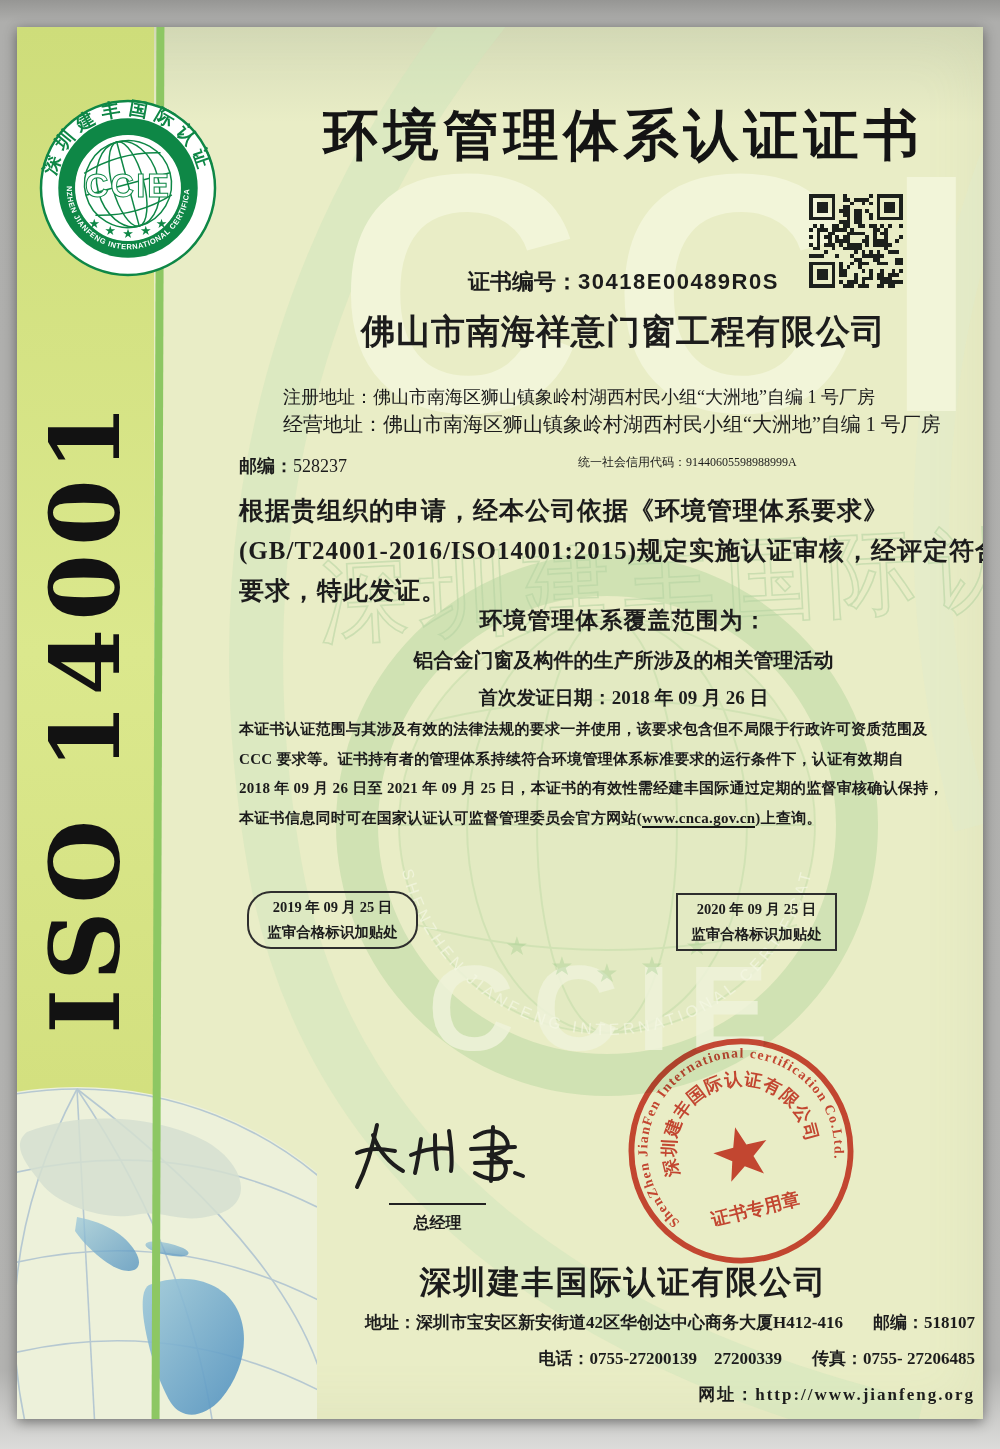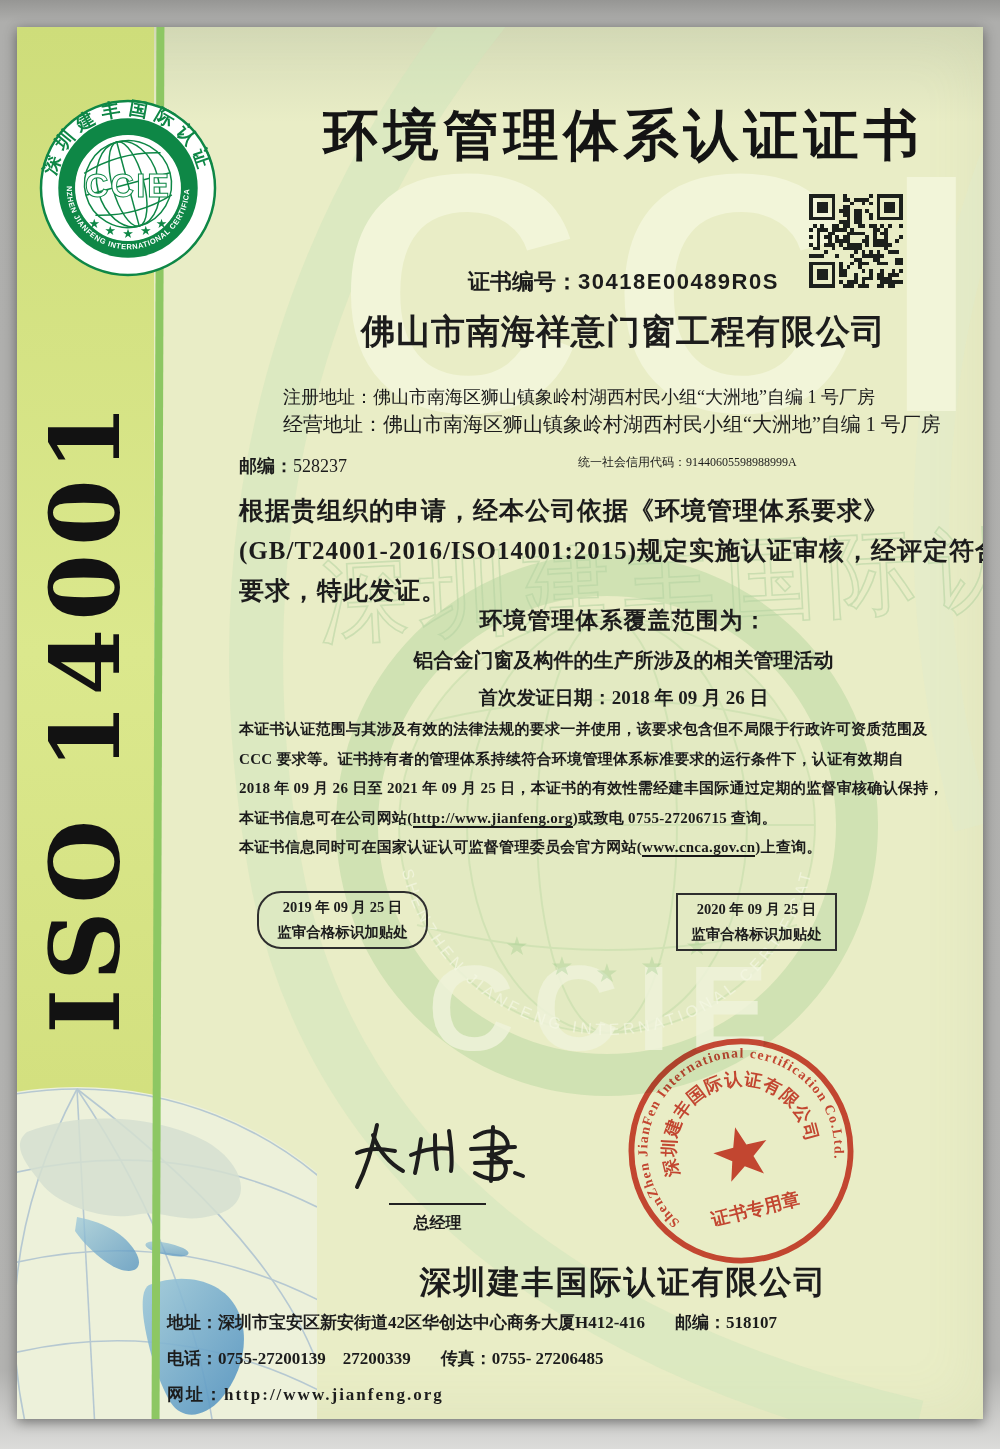--- a/index.html
+++ b/index.html
@@ -43,26 +43,26 @@
   .body-par{left:222px;top:464px;width:748px;font-size:25px;line-height:40px;
     font-weight:600;letter-spacing:1px;white-space:nowrap;}
   .scope-head{top:578px;font-size:23px;font-weight:700;letter-spacing:1px;}
   .scope-txt{top:620px;font-size:20px;font-weight:600;}
   .first-issue{top:658px;font-size:19px;font-weight:700;}
   .fineprint{left:222px;top:688px;font-size:15px;line-height:29.5px;font-weight:600;
     color:#1b1b1b;white-space:nowrap;letter-spacing:.3px;}
   .u{border-bottom:2px solid #161616;font-weight:700;}
   .stickbox{border:2px solid #2e2e2e;text-align:center;font-size:14.5px;font-weight:600;
     display:flex;flex-direction:column;justify-content:center;gap:6px;background:rgba(255,255,255,.03);}
-  .box1{left:240px;top:864px;width:167px;height:54px;border-radius:24px;}
+  .box1{left:230px;top:864px;width:167px;height:54px;border-radius:24px;}
   .box2{left:659px;top:866px;width:157px;height:54px;}
   .sigline{left:372px;top:1176px;width:97px;height:2px;background:#222;}
   .sigrole{left:372px;top:1186px;width:97px;text-align:center;font-size:16px;font-weight:600;}
   .issuer-name{top:1234px;font-size:32px;font-weight:800;letter-spacing:2px;}
-  .issuer-line{left:150px;right:8px;text-align:left;font-size:17px;font-weight:700;white-space:nowrap;}
+  .issuer-line{left:150px;right:8px;text-align:right;font-size:17px;font-weight:700;white-space:nowrap;}
   .il1{top:1284px;}  .il2{top:1320px;}  .il3{top:1356px;letter-spacing:2px;}
   .gap{display:inline-block;width:30px;}
   svg{display:block;}
 </style>
 </head>
 <body>
 
 <div class="abs paper">
 
   <div class="abs strip"></div>
@@ -503,23 +503,20 @@
 
   <div class="abs z6 centerband scope-head">环境管理体系覆盖范围为：</div>
   <div class="abs z6 centerband scope-txt">铝合金门窗及构件的生产所涉及的相关管理活动</div>
   <div class="abs z6 centerband first-issue">首次发证日期：2018 年 09 月 26 日</div>
 
   <div class="abs z6 fineprint">
     <div>本证书认证范围与其涉及有效的法律法规的要求一并使用，该要求包含但不局限于行政许可资质范围及</div>
     <div>CCC 要求等。证书持有者的管理体系持续符合环境管理体系标准要求的运行条件下，认证有效期自</div>
     <div>2018 年 09 月 26 日至 2021 年 09 月 25 日，本证书的有效性需经建丰国际通过定期的监督审核确认保持，</div>
     <div>
-      <span>本证书信息可在公司网站(</span><span class="u">http://www.jianfeng.org</span><span>)或致电 0755-27206715 查询。</span>
-    </div>
-    <div>
       <span>本证书信息同时可在国家认证认可监督管理委员会官方网站(</span><span class="u">www.cnca.gov.cn</span><span>)上查询。</span>
     </div>
   </div>
 
   <div class="abs z6 stickbox box1">
     <div>2019 年 09 月 25 日</div>
     <div>监审合格标识加贴处</div>
   </div>
   <div class="abs z6 stickbox box2">
     <div>2020 年 09 月 25 日</div>

